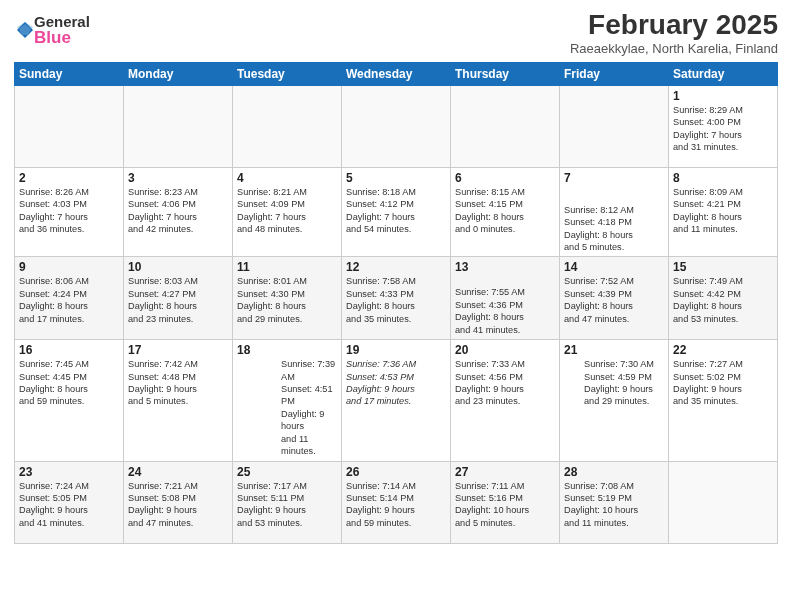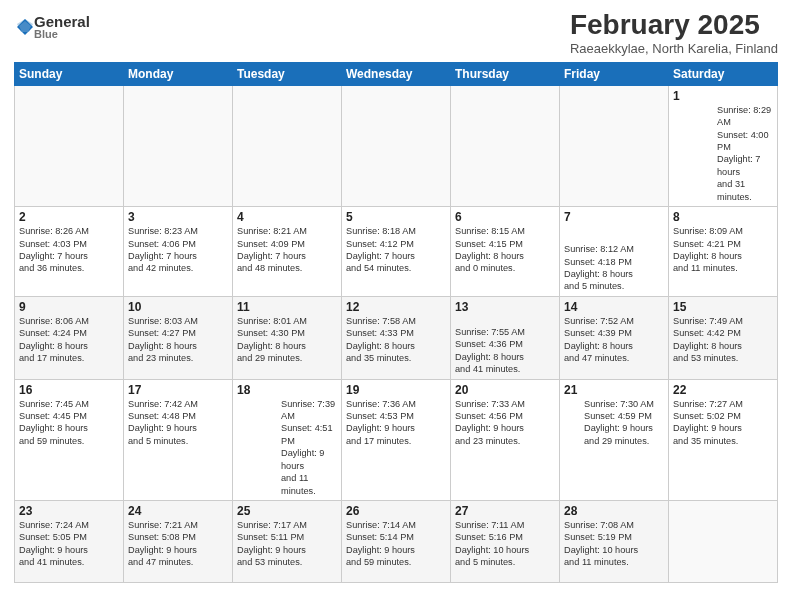--- a/index.html
+++ b/index.html
@@ -31,30 +31,31 @@
       display: flex;
       flex-direction: column;
       line-height: 1;
     }
     .logo-general {
       font-size: 15px;
       font-weight: bold;
       color: #333;
     }
     .logo-blue {
-      font-size: 11px;
-      font-weight: bold;
-      color: #737373;
+      font-size: 17px;
+      font-weight: bold;
+      color: #ec4899;
     }
     .logo-icon {
       width: 18px;
       height: 18px;
       margin-left: 2px;
     }
     .title-block {
+      text-align: right;
       margin-left: 41px;
     }
     .month-title {
       font-size: 28px;
       font-weight: bold;
       color: #333;
       line-height: 1.1;
     }
     .subtitle {
       font-size: 13px;
@@ -141,21 +142,21 @@
     <tbody id="calendar-body">
     <tr>
           <td class="empty"></td>
           <td class="empty"></td>
           <td class="empty"></td>
           <td class="empty"></td>
           <td class="empty"></td>
           <td class="empty"></td>
           <td>
             <span class="day-num">1</span>
-            <div class="day-info" style="white-space: pre-line; margin-left: 44px;">Sunrise: 8:29 AM
+            <div class="day-info" style="white-space: pre-line;">Sunrise: 8:29 AM
 Sunset: 4:00 PM
 Daylight: 7 hours
 and 31 minutes.</div>
           </td>
         </tr>
         <tr>
           <td>
             <span class="day-num">2</span>
             <div class="day-info" style="white-space: pre-line;">Sunrise: 8:26 AM
 Sunset: 4:03 PM
@@ -273,21 +274,21 @@
           </td>
           <td>
             <span class="day-num">18</span>
             <div class="day-info" style="white-space: pre-line; margin-left: 44px;">Sunrise: 7:39 AM
 Sunset: 4:51 PM
 Daylight: 9 hours
 and 11 minutes.</div>
           </td>
           <td>
             <span class="day-num">19</span>
-            <div class="day-info" style="white-space: pre-line;">Sunrise: 7:36 AM
+            <div class="day-info" style="white-space: pre-line; font-style: italic;">Sunrise: 7:36 AM
 Sunset: 4:53 PM
 Daylight: 9 hours
 and 17 minutes.</div>
           </td>
           <td>
             <span class="day-num">20</span>
             <div class="day-info" style="white-space: pre-line;">Sunrise: 7:33 AM
 Sunset: 4:56 PM
 Daylight: 9 hours
 and 23 minutes.</div>

